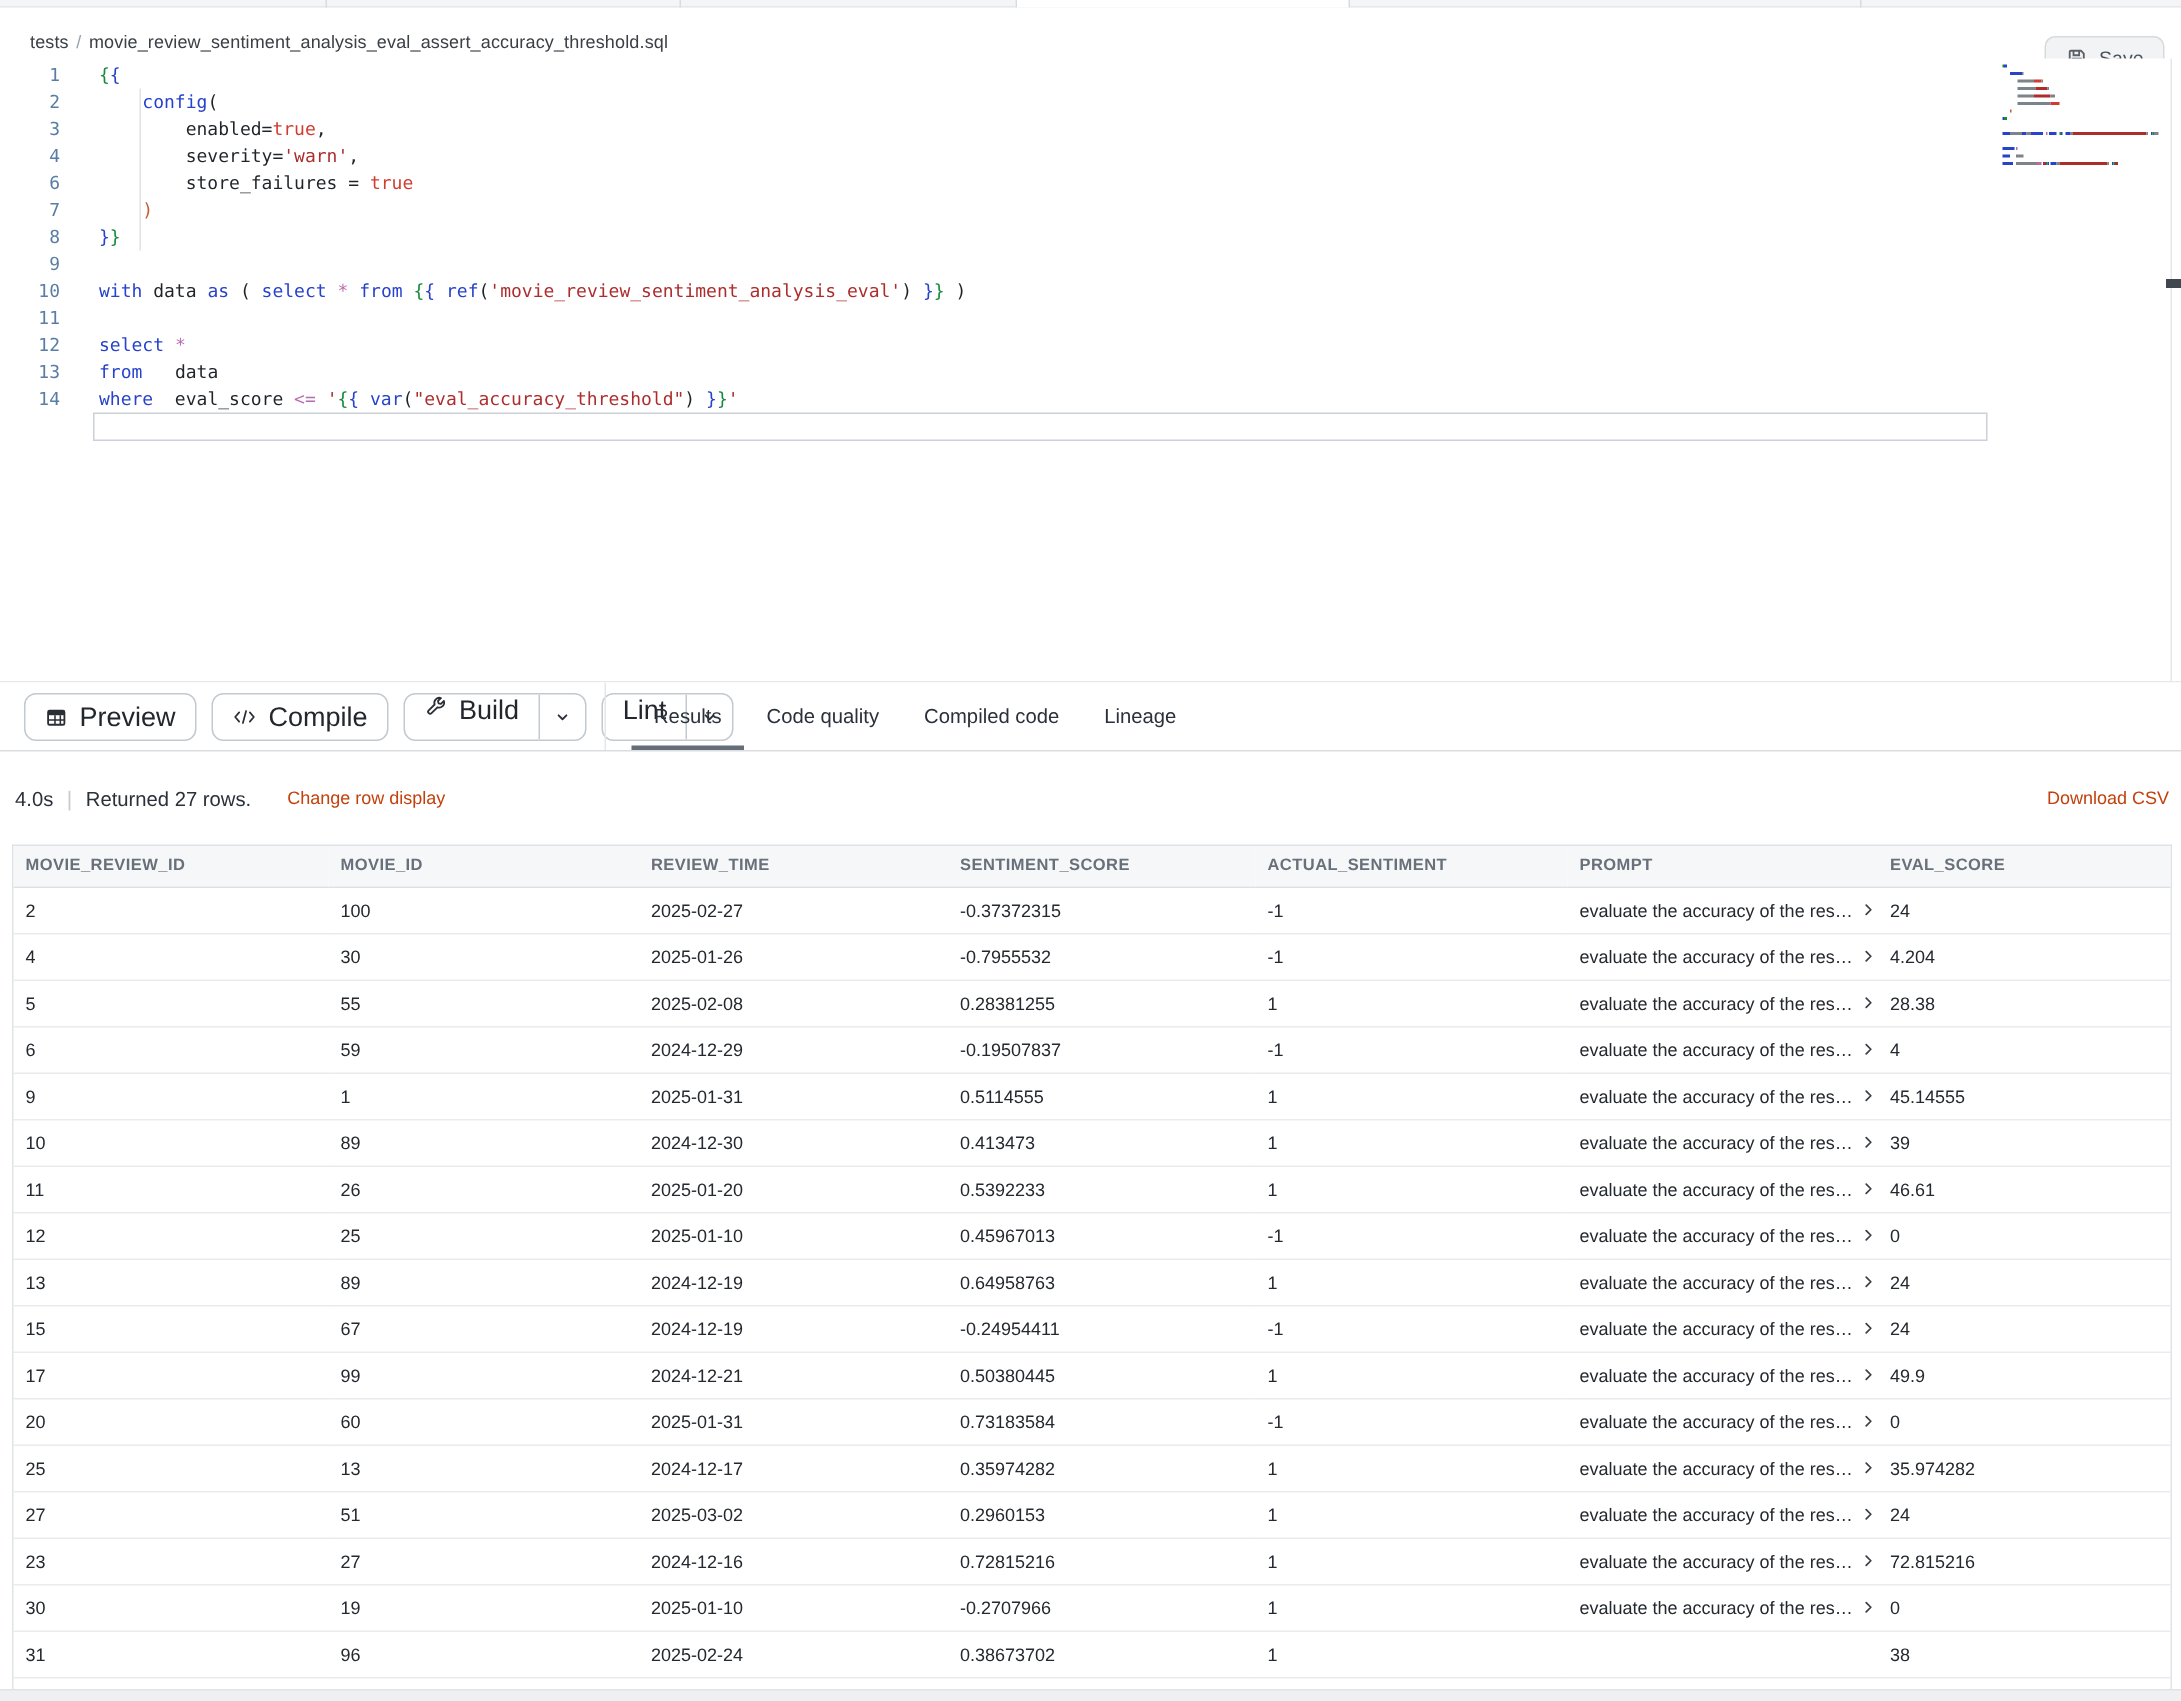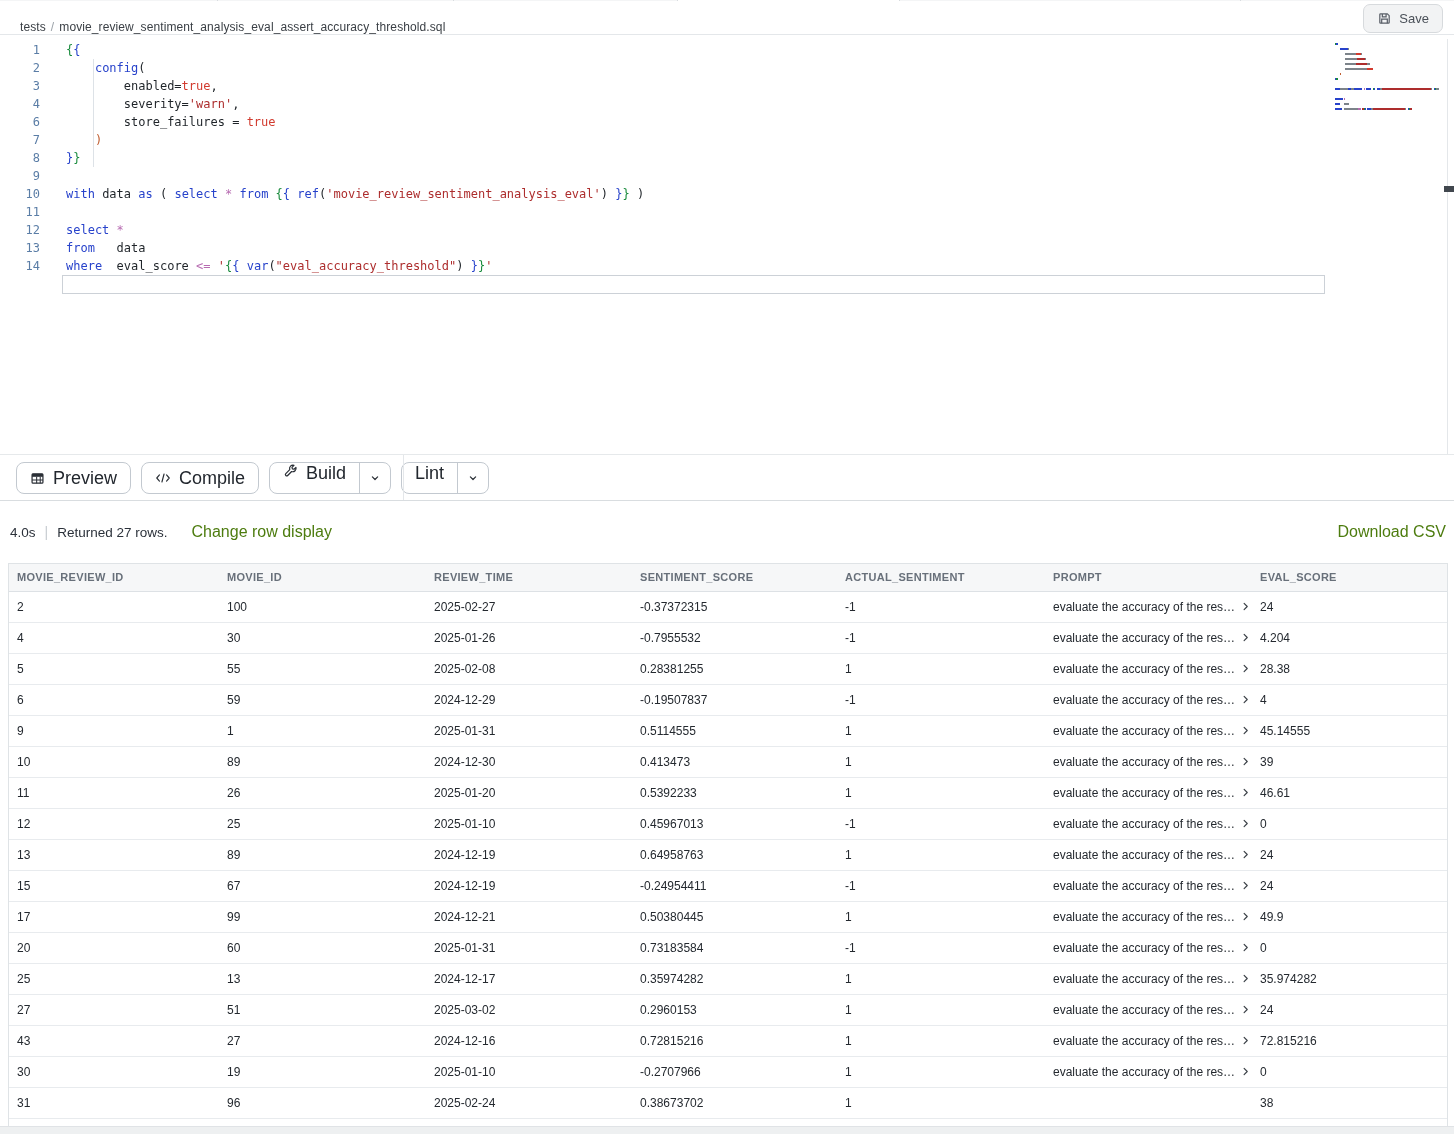--- a/index.html
+++ b/index.html
@@ -6,21 +6,21 @@
   html,body { background:#fff; }
   body { font-family:"Liberation Sans", sans-serif; color:#2b3138; }
   .app { position:relative; width:1454px; height:1134px; background:#fff; overflow:hidden; }
 
   
   .top-strip { position:absolute; left:0; top:0; width:1454px; height:5px; background:#f4f5f6; border-bottom:1px solid #e6e8ea; }
   .top-strip .seg-active { position:absolute; left:677px; top:0; width:223px; height:5px; background:#fff; border-left:1px solid #d8dcdf; border-right:1px solid #d8dcdf; }
   .top-strip .div { position:absolute; top:0; width:1px; height:5px; background:#d8dcdf; }
 
   
-  .header { position:absolute; left:0; top:1px; width:1454px; height:34px; background:#fff; border-bottom:1px solid #e4e7ea; display:flex; align-items:flex-end; }
+  .header { position:absolute; left:0; top:21px; width:1454px; height:34px; background:#fff; border-bottom:1px solid #e4e7ea; display:flex; align-items:flex-start; }
   .breadcrumb { margin-left:20px; font-size:12px; color:#3b4046; letter-spacing:.1px; }
   .breadcrumb .sep { color:#9aa1a8; margin:0 5px; }
   .save-btn { position:absolute; right:11px; top:3px; height:29px; display:flex; align-items:center; gap:7px; padding:0 13px; background:#f2f3f4; border:1px solid #d7dadd; border-radius:7px; font-size:13px; color:#4a5058; cursor:pointer;margin-left:15px; }
   .save-btn svg { display:block; }
 
   
   .editor { position:absolute; left:0; top:39px; width:1454px; height:416px; background:#fff; border-bottom:1px solid #e6e9eb; overflow:hidden; }
   .code-area { position:absolute; left:0; top:2px; right:0; font-family:"DejaVu Sans Mono", monospace; font-size:12px; line-height:18px; }
   .code-line { height:18px; white-space:pre; }
   .code-line .ln { display:inline-block; width:40px; text-align:right; color:#5a7da6; user-select:none; }
@@ -47,21 +47,21 @@
   .btn svg, .btn-split svg { display:block; }
   .tb-divider { position:absolute; left:403px; top:0; width:1px; height:45px; background:#e4e7ea; }
   .tabs { position:absolute; left:421px; top:0; height:45px; display:flex; }
   .tab { position:relative; height:100%; display:flex; align-items:center; padding:0 15px; font-size:13.5px; color:#2b313a; cursor:pointer; }
   .tab.active::after { content:""; position:absolute; left:0; right:0; bottom:0; height:3px; background:#666e79; }
 
   
   .statusbar { position:absolute; left:0; top:501px; width:1454px; height:62px; display:flex; align-items:center; }
   .statusbar .left { margin-left:10px; display:flex; align-items:center; font-size:13.5px; color:#2b313a; }
   .statusbar .pipe { color:#c6cbd0; margin:0 9px; font-size:14px; }
-  .link { color:#4d7c0f; cursor:pointer; font-size:16px; }
+  .link { color:#c2410c; cursor:pointer; font-size:12px; }
   .statusbar .change { margin-left:24px; }
   .statusbar .right { position:absolute; right:8px; }
 
   
   .results { position:absolute; left:8px; top:563px; width:1440px; height:563px; overflow:hidden; border:1px solid #dfe3e6; border-bottom:none; }
   table { width:100%; border-collapse:collapse; table-layout:fixed; }
   col.c0{width:210px} col.c1{width:207px} col.c2{width:206px} col.c3{width:205px} col.c4{width:208px} col.c5{width:207px}
   thead th { height:27px; background:#f6f7f8; border-bottom:1px solid #dde1e5; font-size:11px; font-weight:700; letter-spacing:.3px; color:#68707a; text-align:left; padding:0 8px; }
   tbody td { height:30px; border-bottom:1px solid #e8ebee; font-size:12px; color:#24292f; padding:0 8px; white-space:nowrap; overflow:hidden; }
   .prompt-cell { display:flex; align-items:center; gap:5px; height:30px; }
@@ -182,20 +182,34 @@
         <div class="caret">
           <span>
             <svg width="12" height="12" viewBox="0 0 16 16" fill="none" stroke="#2a2f36" stroke-width="1.6" stroke-linecap="round" stroke-linejoin="round">
                 <path d="m4.5 6.5 3.5 3.5 3.5-3.5"></path>
               </svg>
           </span>
         </div>
       </div>
     </div>
     <div class="tb-divider"></div>
+    <div class="tabs">
+      <div class="tab active">
+          <span>Results</span>
+        </div>
+      <div class="tab">
+          <span>Code quality</span>
+        </div>
+      <div class="tab">
+          <span>Compiled code</span>
+        </div>
+      <div class="tab">
+          <span>Lineage</span>
+        </div>
+    </div>
   </div>
 
   <div class="statusbar">
     <div class="left">
       <span>4.0s</span>
       <span class="pipe">|</span>
       <span>Returned 27 rows.</span>
       <span class="link change">Change row display</span>
     </div>
     <div class="right">
@@ -472,21 +486,21 @@
                 <span class="chev">
                   <svg width="11" height="11" viewBox="0 0 16 16" fill="none" stroke="#3a4046" stroke-width="1.7" stroke-linecap="round" stroke-linejoin="round">
                     <path d="m6 3.5 4.5 4.5L6 12.5"></path>
                   </svg>
                 </span>
               </span>
             </td>
             <td>24</td>
           </tr>
           <tr>
-            <td>43</td>
+            <td>23</td>
             <td>27</td>
             <td>2024-12-16</td>
             <td>0.72815216</td>
             <td>1</td>
             <td>
               <span class="prompt-cell">
                 <span>evaluate the accuracy of the res…</span>
                 <span class="chev">
                   <svg width="11" height="11" viewBox="0 0 16 16" fill="none" stroke="#3a4046" stroke-width="1.7" stroke-linecap="round" stroke-linejoin="round">
                     <path d="m6 3.5 4.5 4.5L6 12.5"></path>

